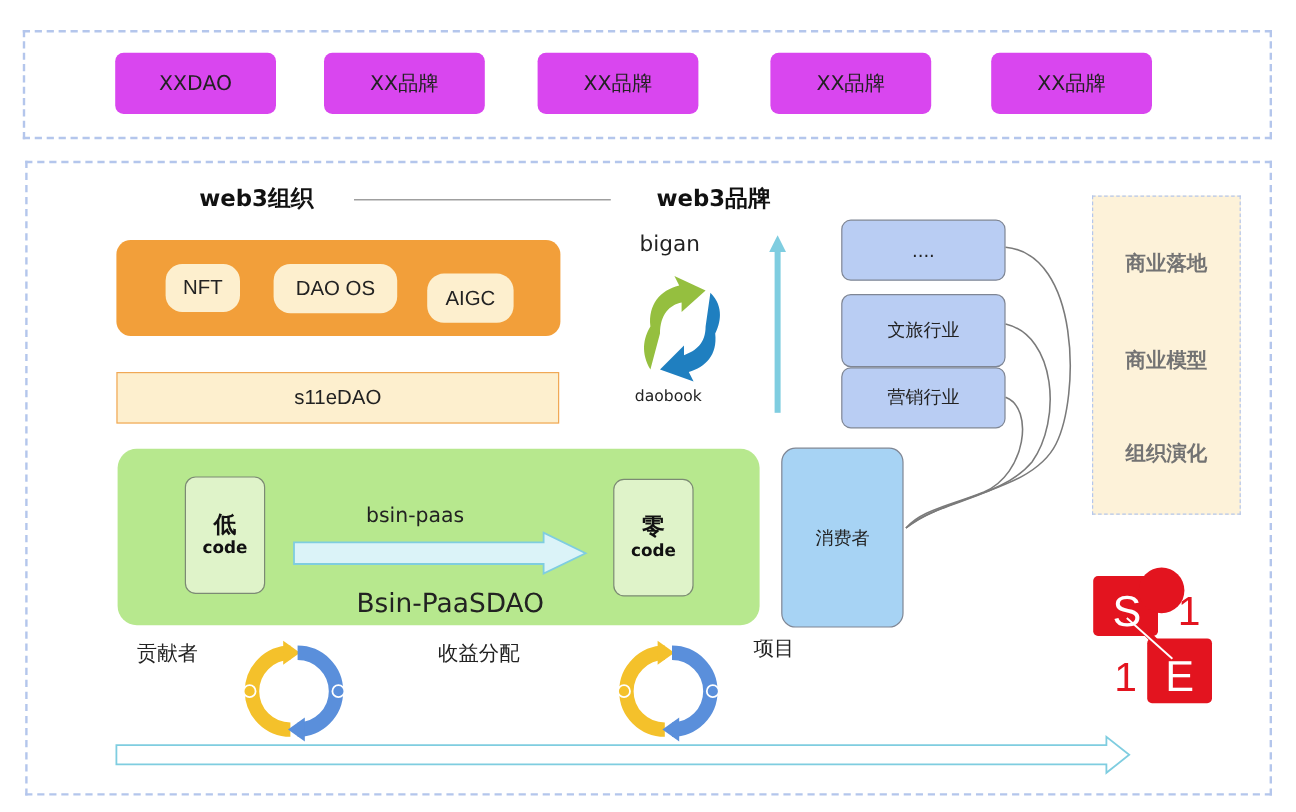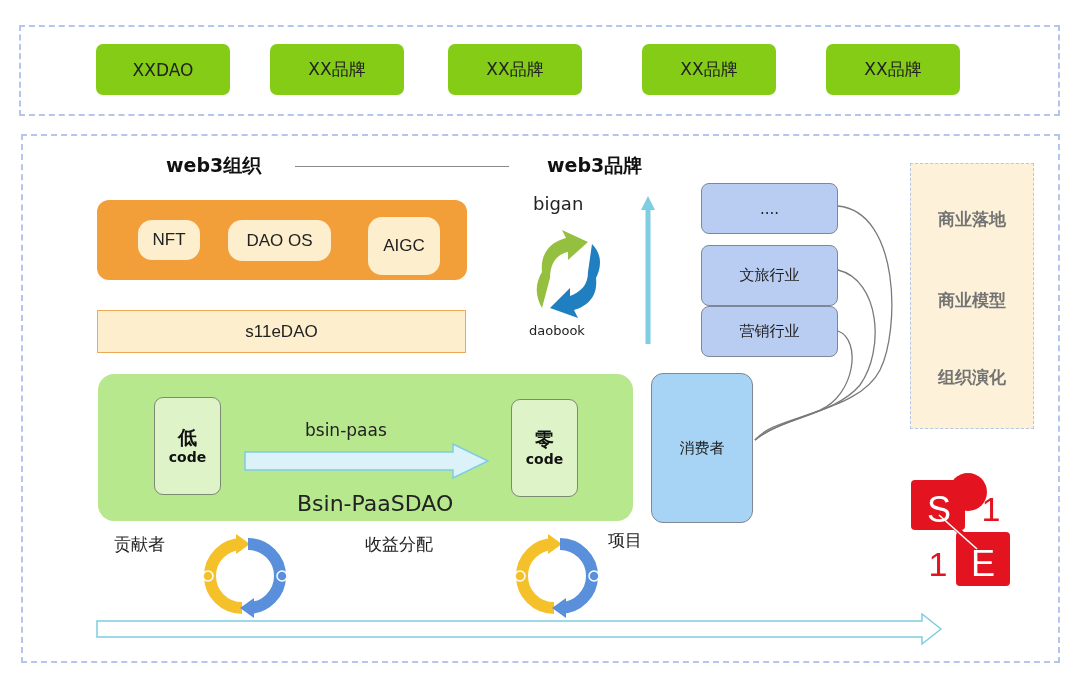--- a/index.html
+++ b/index.html
@@ -1,20 +1,20 @@
 <!DOCTYPE html>
 <html><head>
 <meta charset="utf-8">
 <style>
   html, body { margin: 0; padding: 0; background: #ffffff; }
   body { width: 1080px; height: 677px; position: relative; overflow: hidden;
          font-family: "DejaVu Sans", "Liberation Sans", sans-serif; color: #1a1a1a; }
   .abs { position: absolute; box-sizing: border-box; }
   .dashed-frame { border: 2px dashed #b4c6ec; }
-  .brand-box { background: #84cc16; border-radius: 7px; display: flex; align-items: center;
+  .brand-box { background: #d946ef; border-radius: 7px; display: flex; align-items: center;
                justify-content: center; font-size: 17px; color: #222; }
   .heading { font-weight: bold; font-size: 19px; color: #111; }
   .orange-panel { background: #f29f3a; border-radius: 12px; }
   .cream-chip { background: #fdefce; display: flex; align-items: center; justify-content: center;
                 font-family: "Liberation Sans", sans-serif; font-size: 17px; color: #222; border-radius: 14px; }
   .s11e-bar { background: #fdefce; border: 1.5px solid #f0a856; display: flex; align-items: center;
               justify-content: center; font-family: "Liberation Sans", sans-serif; font-size: 17px; color: #222; }
   .green-panel { background: #b7e88e; border-radius: 16px; }
   .code-card { background: #dff3c9; border: 1.5px solid #7c8a74; border-radius: 9px;
                display: flex; flex-direction: column; align-items: center; justify-content: center;
@@ -57,21 +57,21 @@
 <div class="abs" style="left:295px; top:166px; width:214px; height:0; border-top:1.5px solid #888;"></div>
 <div class="abs heading" style="left:547px; top:153px;">web3品牌</div>
 
 <div class="abs orange-panel" style="left:97px; top:200px; width:370px; height:80px;"></div>
 <div class="abs cream-chip" style="left:138px; top:220px; width:62px; height:40px;">
   <span>NFT</span>
 </div>
 <div class="abs cream-chip" style="left:228px; top:220px; width:103px; height:41px;">
   <span>DAO OS</span>
 </div>
-<div class="abs cream-chip" style="left:356px; top:217px; width:72px; height:58px;margin-left:12px;">
+<div class="abs cream-chip" style="left:356px; top:228px; width:72px; height:41px;">
   <span>AIGC</span>
 </div>
 
 <div class="abs s11e-bar" style="left:97px; top:310px; width:369px; height:43px;">
   <span>s11eDAO</span>
 </div>
 
 <div class="abs label" style="left:533px; top:193px; font-size:18px;">bigan</div>
 <svg style="left:528px; top:230px;" width="84" height="90" viewBox="0 0 84 90">
   <path d="M 14 42 C 12 24 22 12 38 8 L 34 0 L 60 12 L 40 30 L 40 22 C 30 24 22 32 22 48 L 14 78 C 6 64 8 52 14 42 Z" fill="#95bf3f"></path>
@@ -119,21 +119,21 @@
   <path d="M 838 331 C 862 340 855 395 820 410 C 790 422 768 425 755 440" fill="none" stroke="#7a7a7a" stroke-width="1.3"></path>
 </svg>
 
 <div class="abs biz-panel" style="left:910px; top:163px; width:124px; height:266px;"></div>
 <div class="abs biz-item" style="left:910px; top:208px; width:124px;">商业落地</div>
 <div class="abs biz-item" style="left:910px; top:289px; width:124px;">商业模型</div>
 <div class="abs biz-item" style="left:910px; top:366px; width:124px;">组织演化</div>
 
 <div class="abs label" style="left:114px; top:533px;">贡献者</div>
 <div class="abs label" style="left:365px; top:533px;">收益分配</div>
-<div class="abs label" style="left:608px; top:529px;">项目</div>
+<div class="abs label" style="left:628px; top:529px;">项目</div>
 
 <svg style="left:198px; top:534px;" width="96" height="84" viewBox="0 0 96 84">
   <path d="M 44 10 A 32 32 0 0 0 44 74" fill="none" stroke="#f4c12b" stroke-width="12"></path>
   <polygon points="38,0 52,10 38,20" fill="#f4c12b"></polygon>
   <path d="M 50 10 A 32 32 0 0 1 50 74" fill="none" stroke="#5a8fdb" stroke-width="12"></path>
   <polygon points="56,64 42,74 56,84" fill="#5a8fdb"></polygon>
   <circle cx="10" cy="42" r="5" fill="#f4c12b" stroke="#fff" stroke-width="1.5"></circle>
   <circle cx="84" cy="42" r="5" fill="#5a8fdb" stroke="#fff" stroke-width="1.5"></circle>
 </svg>
 <svg style="left:510px; top:534px;" width="96" height="84" viewBox="0 0 96 84">

